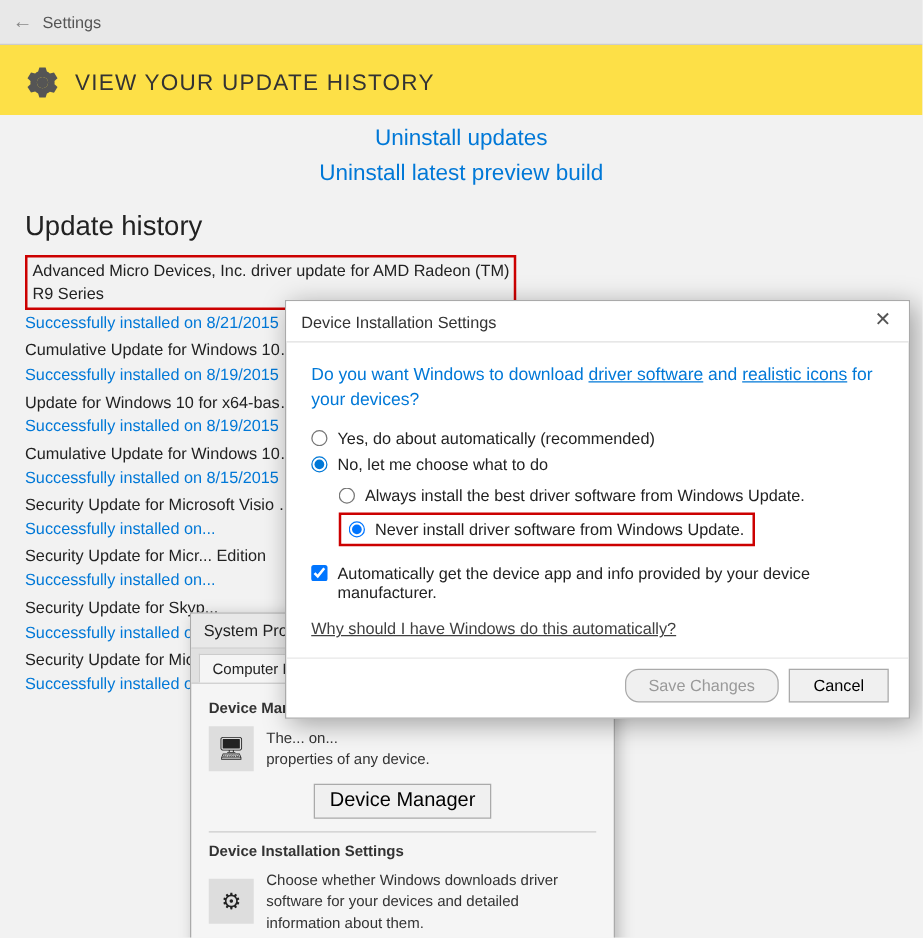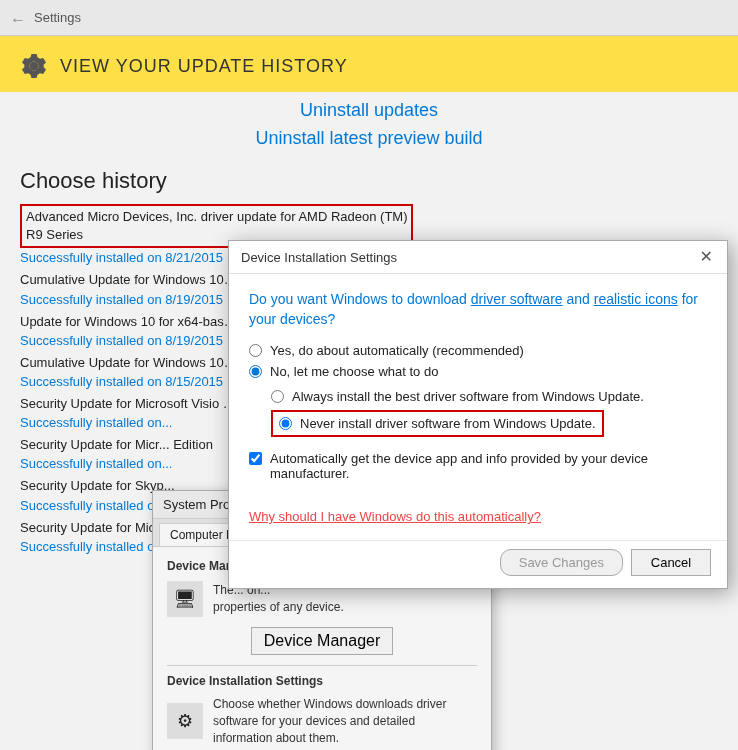--- a/index.html
+++ b/index.html
@@ -198,24 +198,24 @@
       font-size: 13px;
       margin-top: 0;
     }
     .checkbox-row input[type="checkbox"] {
       margin-right: 8px;
       margin-top: 1px;
     }
 
     .dialog-link {
       display: block;
-      color: #ef4444;
+      color: #404040;
       text-decoration: underline;
       font-size: 13px;
-      margin-top: 28px;
+      margin-top: 14px;
       margin-bottom: 6px;
       cursor: pointer;
     }
 
     .dialog-footer {
       display: flex;
       justify-content: flex-end;
       gap: 8px;
       padding: 8px 16px 12px 16px;
       border-top: 1px solid #e8e8e8;
@@ -335,21 +335,21 @@
   </span>
   <span class="page-title">VIEW YOUR UPDATE HISTORY</span>
 </div>
 
 <div class="links-section">
   <a class="link-item">Uninstall updates</a>
   <a class="link-item">Uninstall latest preview build</a>
 </div>
 
 <div class="history-section">
-  <div class="history-title">Choose history</div>
+  <div class="history-title">Update history</div>
 
   <div class="update-item">
     <div class="update-name">
       Advanced Micro Devices, Inc. driver update for AMD Radeon (TM)<br>R9 Series
     </div><br>
     <span class="update-status">Successfully installed on 8/21/2015</span>
   </div>
 
   <div class="update-item">
     <div class="update-name-normal">Cumulative Update for Windows 10 fo... (KB3081444)</div>

